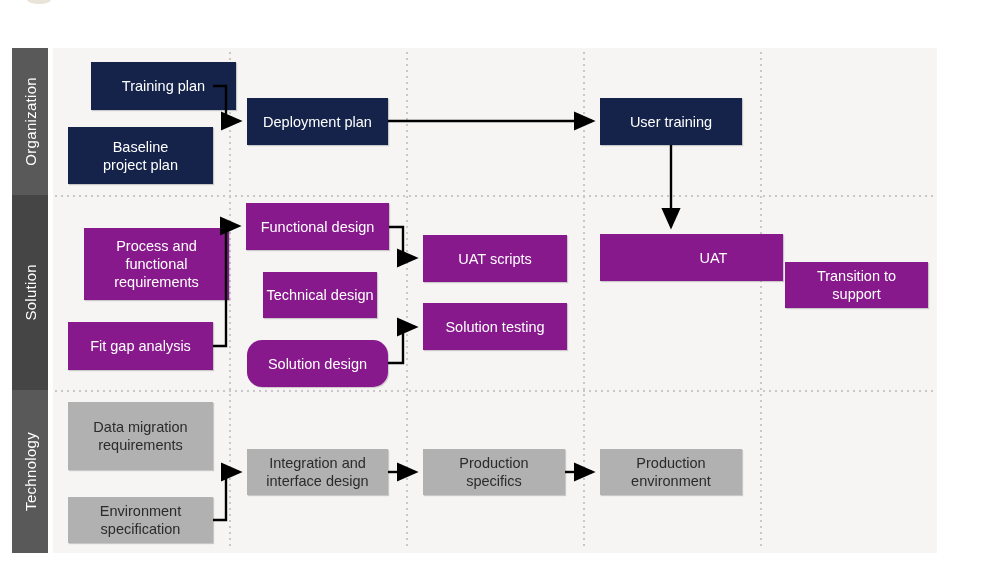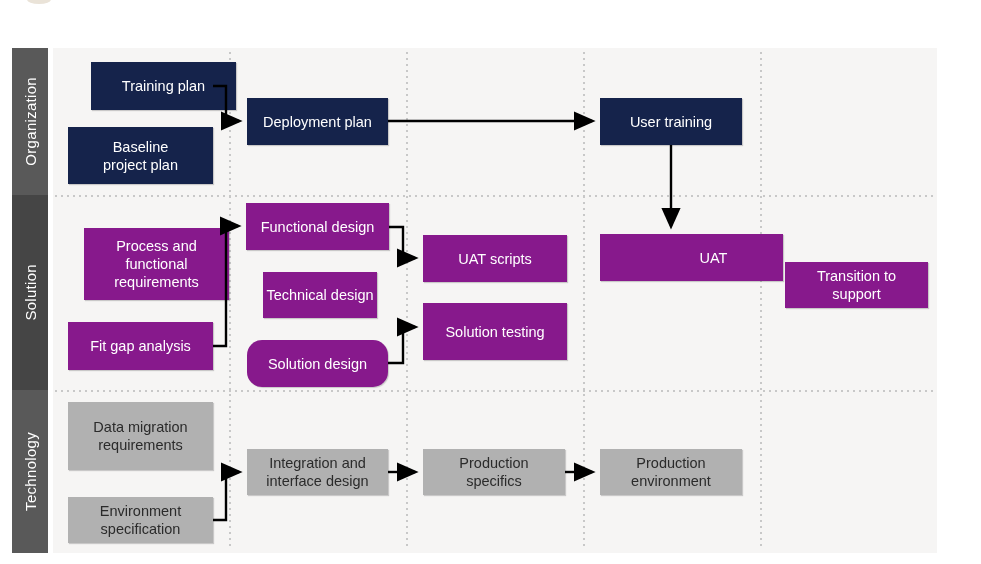--- a/index.html
+++ b/index.html
@@ -82,21 +82,21 @@
       <div class="node navy" style="left: 247px; top: 98px; width: 141px; height: 47px;">Deployment plan</div>
       <div class="node navy" style="left: 600px; top: 98px; width: 142px; height: 47px;">User training</div>
       <div class="node purple" style="left: 68px; top: 228px; width: 145px; height: 72px; margin-left: 16px;">Process and
 functional
 requirements</div>
       <div class="node purple" style="left: 68px; top: 322px; width: 145px; height: 48px;">Fit gap analysis</div>
       <div class="node purple" style="left: 246px; top: 203px; width: 143px; height: 47px;">Functional design</div>
       <div class="node purple" style="left: 263px; top: 272px; width: 114px; height: 46px;">Technical design</div>
       <div class="node purple" style="left: 247px; top: 340px; width: 141px; height: 47px; border-radius: 15px;">Solution design</div>
       <div class="node purple" style="left: 423px; top: 235px; width: 144px; height: 47px;">UAT scripts</div>
-      <div class="node purple" style="left: 423px; top: 303px; width: 144px; height: 57px;">Solution testing</div>
+      <div class="node purple" style="left: 423px; top: 303px; width: 144px; height: 47px;">Solution testing</div>
       <div class="node purple" style="left: 600px; top: 234px; width: 139px; height: 47px; padding-left: 44px;">UAT</div>
       <div class="node purple" style="left: 785px; top: 262px; width: 143px; height: 46px;">Transition to
 support</div>
       <div class="node gray" style="left: 68px; top: 402px; width: 145px; height: 68px;">Data migration
 requirements</div>
       <div class="node gray" style="left: 68px; top: 497px; width: 145px; height: 46px;">Environment
 specification</div>
       <div class="node gray" style="left: 247px; top: 449px; width: 141px; height: 46px;">Integration and
 interface design</div>
       <div class="node gray" style="left: 423px; top: 449px; width: 142px; height: 46px;">Production

